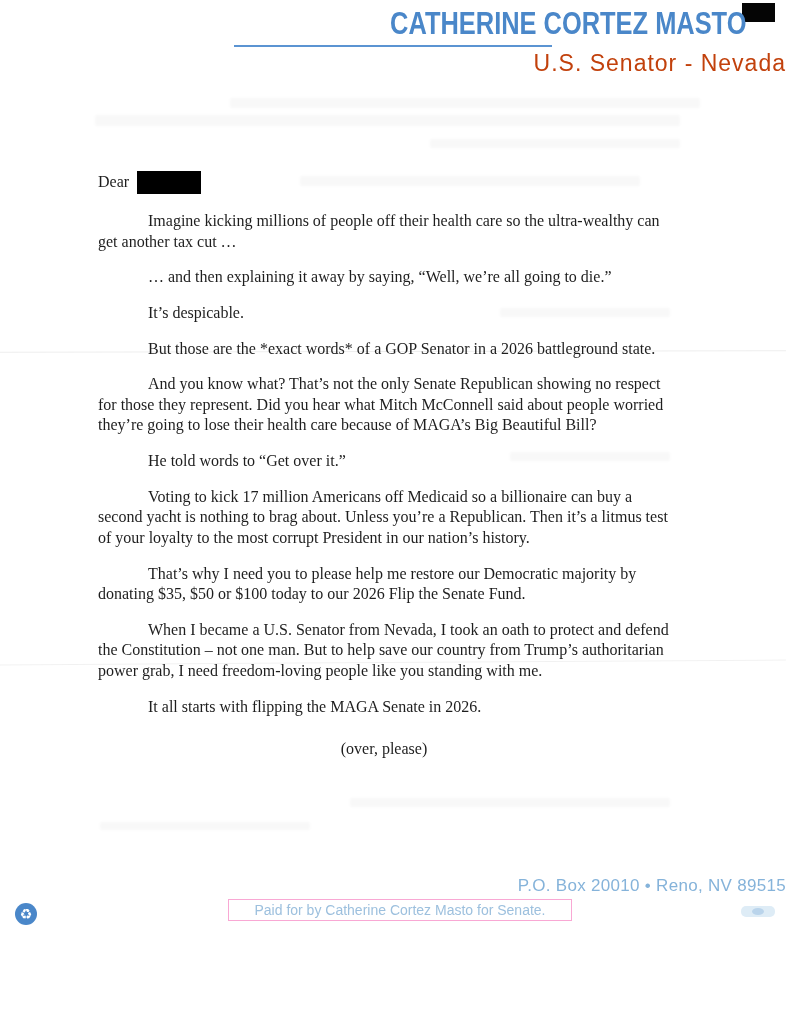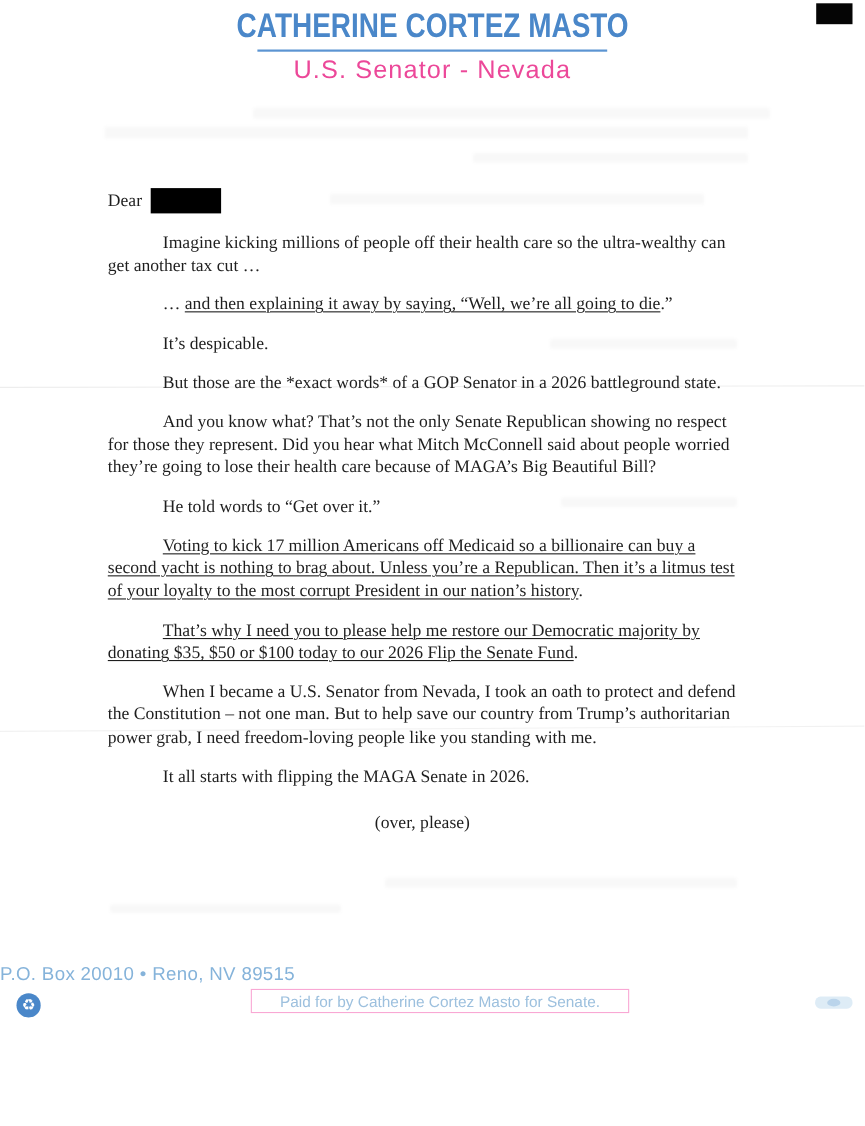--- a/index.html
+++ b/index.html
@@ -8,21 +8,21 @@
     background: #ffffff;
     position: relative;
     overflow: hidden;
     font-family: "Liberation Serif", serif;
     color: #1e1e1e;
   }
 
   
   .letterhead {
     position: absolute; top: 6px; left: 0; width: 786px;
-    text-align: center;
+    text-align: right;
   }
   .senator-name {
     display: inline-block;
     font-family: "Liberation Sans", sans-serif;
     font-weight: 700;
     font-size: 31px;
     letter-spacing: 0px;
     color: #4a87c9;
     transform: scaleX(0.82);
     transform-origin: center;
@@ -31,21 +31,21 @@
   .header-rule {
     width: 318px; height: 2px;
     background: #5b94d2;
     margin: 3px auto 3px auto;
   }
   .senator-title {
     font-family: "Liberation Sans", sans-serif;
     font-weight: 400;
     font-size: 23px;
     letter-spacing: 1px;
-    color: #ec4899;
+    color: #c2410c;
   }
 
   
   .redaction-topright {
     position: absolute; top: 3px; left: 742px;
     width: 33px; height: 19px; background: #050505;
   }
   .redaction-name {
     display: inline-block;
     width: 64px; height: 23px;
@@ -58,34 +58,33 @@
   .letter-body {
     position: absolute; top: 171px; left: 98px;
     width: 582px;
     font-size: 16px;
     line-height: 1.29;
   }
   .letter-body p { margin: 0 0 15px 0; }
   .salutation { margin-bottom: 17px !important; }
   .para { text-indent: 50px; }
   .u {
-    text-decoration: underline;
     text-underline-offset: 2px;
     text-decoration-thickness: 1px;
   }
   .over-note {
     text-align: center;
     margin-top: 22px !important;
     padding-right: 10px;
   }
 
   
   .footer-address {
     position: absolute; top: 876px; left: 0; width: 786px;
-    text-align: left;
+    text-align: right;
     font-family: "Liberation Sans", sans-serif;
     font-size: 17px;
     color: #85b3da;
     letter-spacing: 0.3px;
   }
   .paid-for-box {
     position: absolute; top: 899px; left: 228px;
     width: 342px; height: 20px;
     border: 1px solid #f9a8d4;
     text-align: center;

